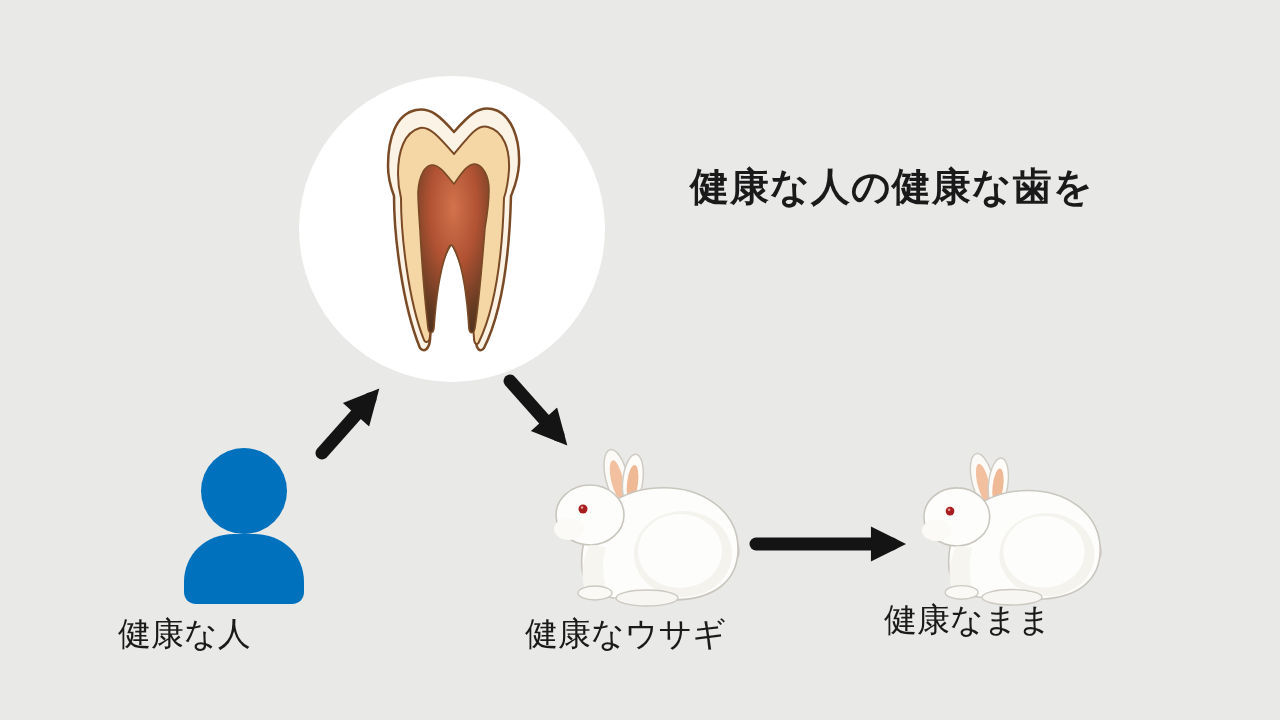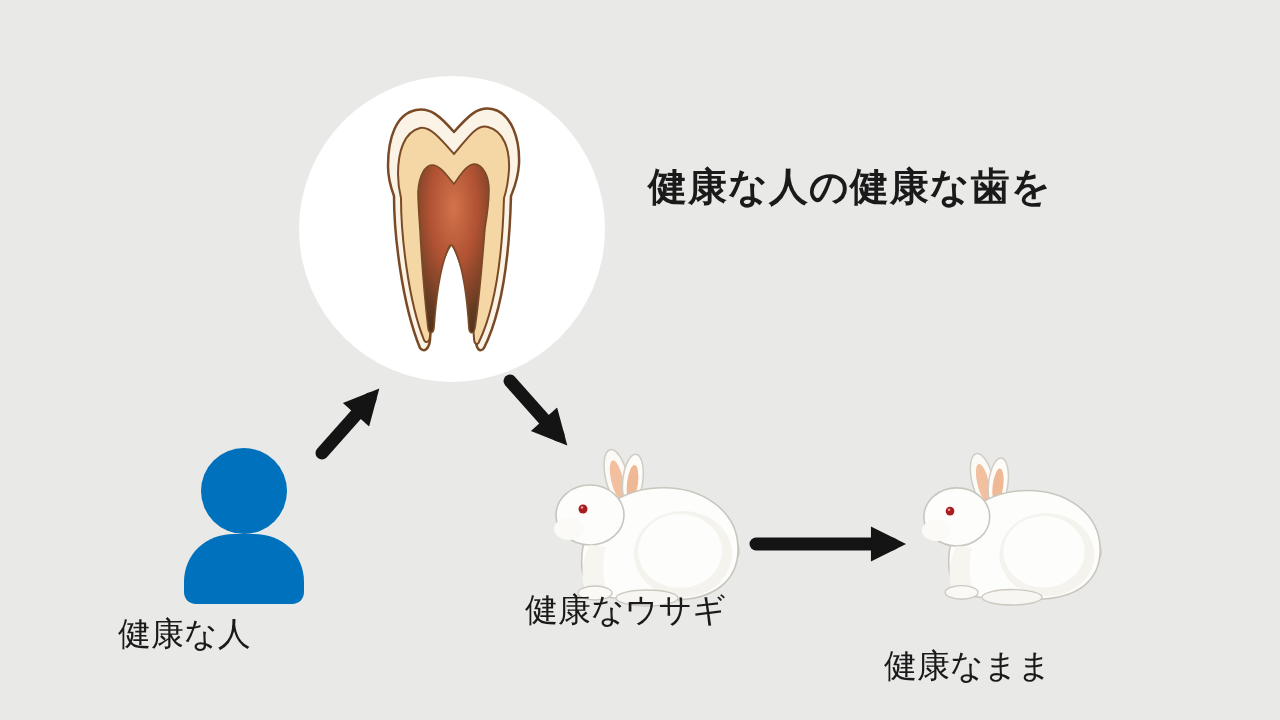--- a/index.html
+++ b/index.html
@@ -12,33 +12,33 @@
 
   
   .tooth-circle{
     left:299px;top:76px;width:306px;height:306px;
     background:#ffffff;border-radius:50%;
   }
   .tooth-svg{left:384px;top:104px;}
 
   
   .heading{
-    left:648px;top:150px;
+    left:690px;top:150px;
     font-size:39px;font-weight:700;color:#1a1a1a;
     line-height:73px;letter-spacing:1px;white-space:nowrap;
   }
 
   
   .node-label{
     font-size:33px;font-weight:400;color:#1a1a1a;
     width:260px;text-align:left;white-space:nowrap;
   }
   .label-person{left:118px;top:612px;}
-  .label-rabbit1{left:525px;top:588px;}
-  .label-rabbit2{left:884px;top:644px;}
+  .label-rabbit1{left:525px;top:612px;}
+  .label-rabbit2{left:884px;top:598px;}
 
   .person-svg{left:176px;top:446px;}
   .rabbit1-svg{left:552px;top:447px;}
   .rabbit2-svg{left:920px;top:451px;}
   .arrows-svg{left:0;top:0;pointer-events:none;}
 </style>
 </head>
 <body>
 
 <div class="abs tooth-circle"></div>

